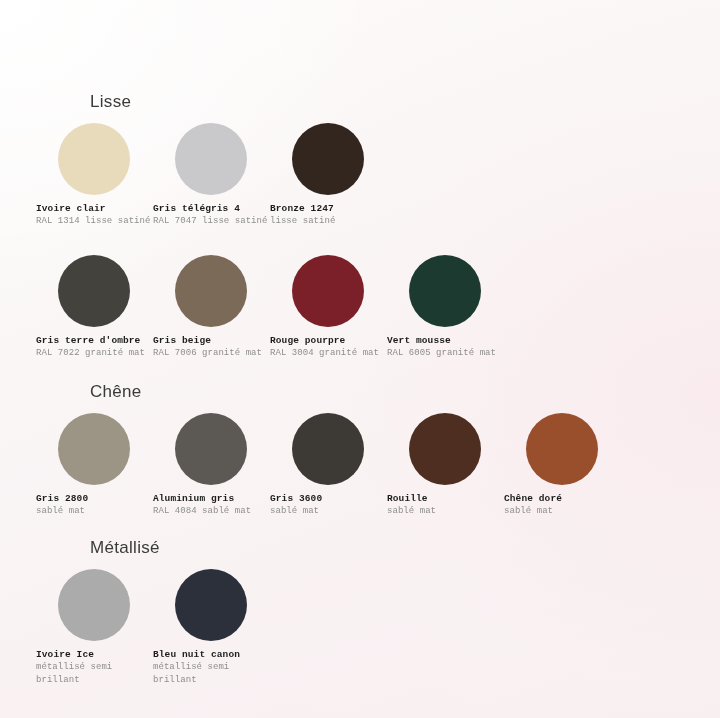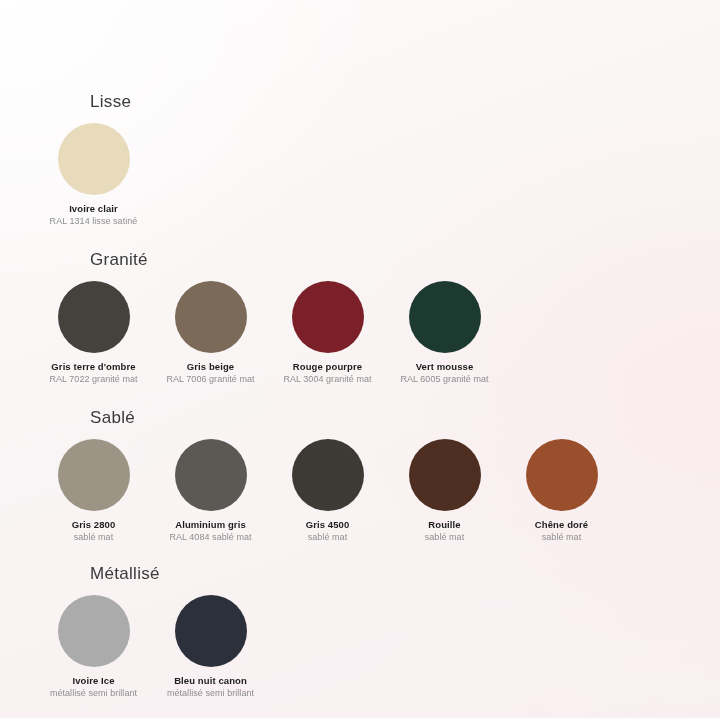--- a/index.html
+++ b/index.html
@@ -59,22 +59,22 @@
   }
 
   .swatch-row {
     display: flex;
     justify-content: flex-start;
     align-items: flex-start;
   }
   .swatch {
     width: 115px;
     flex: 0 0 115px;
-    text-align: center;
     margin-right: 2px;
+    font-family: Liberation Mono, monospace;
   }
   .swatch-dot-wrap {
     height: 82px;
     display: flex;
     align-items: center;
     justify-content: center;
   }
   .swatch-dot {
     width: 72px;
     height: 72px;
@@ -114,25 +114,38 @@
   <div class="section" id="section-lisse">
     <h2 class="section-title">Lisse</h2>
     <div class="swatch-row">
       <div class="swatch">
         <div class="swatch-dot-wrap">
           <span class="swatch-dot" style="background-color: rgb(232, 219, 188);"></span>
         </div>
         <div class="swatch-name">Ivoire clair</div>
         <div class="swatch-ref">RAL 1314 lisse satiné</div>
       </div>
+      <div class="swatch">
+        <div class="swatch-dot-wrap">
+          <span class="swatch-dot" style="background-color: rgb(201, 201, 203);"></span>
+        </div>
+        <div class="swatch-name">Gris télégris 4</div>
+        <div class="swatch-ref">RAL 7047 lisse satiné</div>
+      </div>
+      <div class="swatch">
+        <div class="swatch-dot-wrap">
+          <span class="swatch-dot" style="background-color: rgb(51, 38, 31);"></span>
+        </div>
+        <div class="swatch-name">Bronze 1247</div>
+        <div class="swatch-ref">lisse satiné</div>
+      </div>
     </div>
   </div>
 
   <div class="section" id="section-granite">
-    <h2 class="section-title">Granité</h2>
     <div class="swatch-row">
       <div class="swatch">
         <div class="swatch-dot-wrap">
           <span class="swatch-dot" style="background-color: rgb(67, 66, 60);"></span>
         </div>
         <div class="swatch-name">Gris terre d'ombre</div>
         <div class="swatch-ref">RAL 7022 granité mat</div>
       </div>
       <div class="swatch">
         <div class="swatch-dot-wrap">
@@ -152,41 +165,41 @@
         <div class="swatch-dot-wrap">
           <span class="swatch-dot" style="background-color: rgb(29, 58, 49);"></span>
         </div>
         <div class="swatch-name">Vert mousse</div>
         <div class="swatch-ref">RAL 6005 granité mat</div>
       </div>
     </div>
   </div>
 
   <div class="section" id="section-sable">
-    <h2 class="section-title">Sablé</h2>
+    <h2 class="section-title">Chêne</h2>
     <div class="swatch-row">
       <div class="swatch">
         <div class="swatch-dot-wrap">
           <span class="swatch-dot" style="background-color: rgb(156, 148, 132);"></span>
         </div>
         <div class="swatch-name">Gris 2800</div>
         <div class="swatch-ref">sablé mat</div>
       </div>
       <div class="swatch">
         <div class="swatch-dot-wrap">
           <span class="swatch-dot" style="background-color: rgb(92, 89, 85);"></span>
         </div>
         <div class="swatch-name">Aluminium gris</div>
         <div class="swatch-ref">RAL 4084 sablé mat</div>
       </div>
       <div class="swatch">
         <div class="swatch-dot-wrap">
           <span class="swatch-dot" style="background-color: rgb(61, 57, 53);"></span>
         </div>
-        <div class="swatch-name">Gris 4500</div>
+        <div class="swatch-name">Gris 3600</div>
         <div class="swatch-ref">sablé mat</div>
       </div>
       <div class="swatch">
         <div class="swatch-dot-wrap">
           <span class="swatch-dot" style="background-color: rgb(78, 46, 32);"></span>
         </div>
         <div class="swatch-name">Rouille</div>
         <div class="swatch-ref">sablé mat</div>
       </div>
       <div class="swatch">

